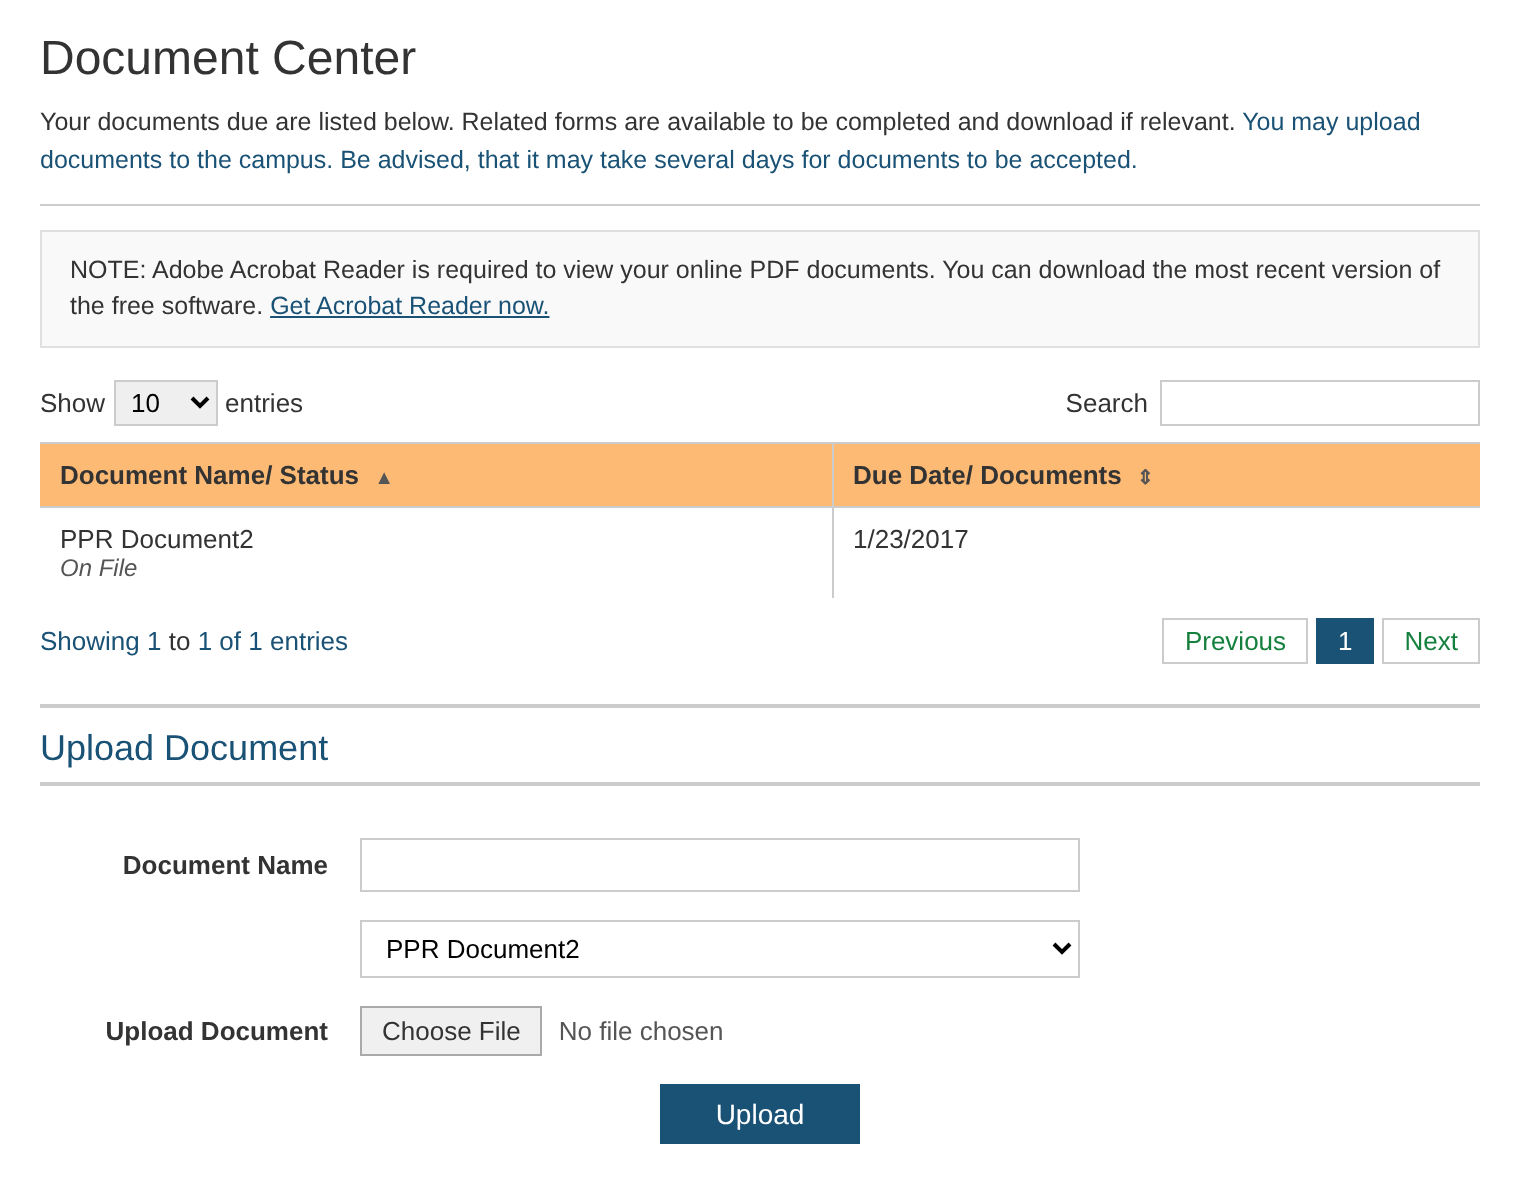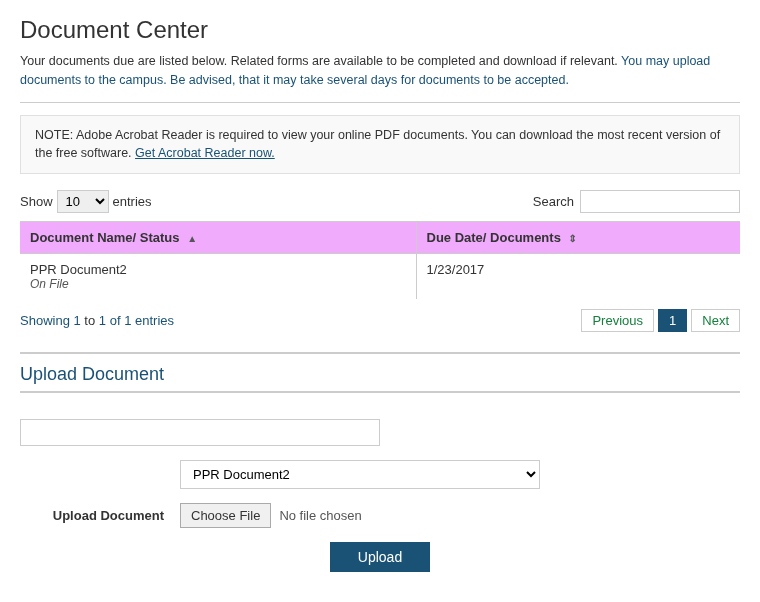--- a/index.html
+++ b/index.html
@@ -80,21 +80,21 @@
       padding: 3px 6px;
       width: 160px;
       font-size: 13px;
     }
     .data-table {
       width: 100%;
       border-collapse: collapse;
       font-size: 13px;
     }
     .data-table thead tr {
-      background: #f0abfc;
+      background: #fdba74;
       border-top: 1px solid #ccc;
       border-bottom: 1px solid #ccc;
     }
     .data-table th {
       padding: 8px 10px;
       text-align: left;
       font-weight: bold;
       color: #333;
       border-bottom: 1px solid #ccc;
     }
@@ -309,20 +309,21 @@
       </div>
     </div>
   </div>
 
   <div class="upload-section">
     <h2 class="section-title">Upload Document</h2>
 
     <div class="form-area">
 
       <div class="form-row">
+        <label class="form-label">Document Name</label>
         <input type="text" class="form-control-text" value="" style="">
       </div>
 
       <div class="form-row">
         <label class="form-label"></label>
         <select class="form-control-select">
           <option>PPR Document2</option>
         </select>
       </div>
 

